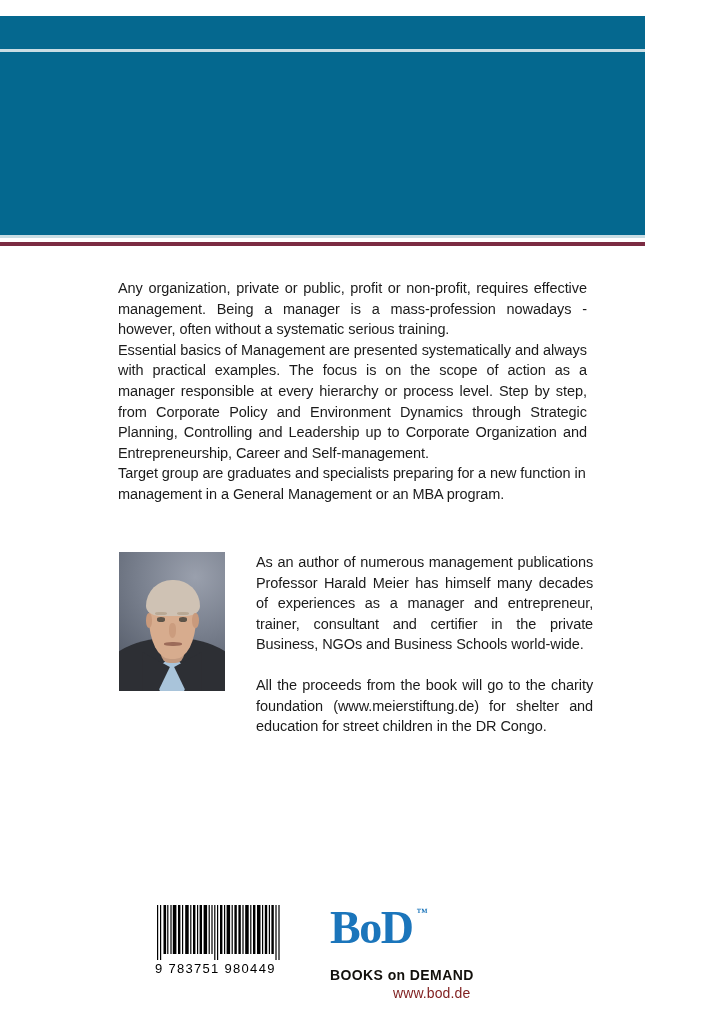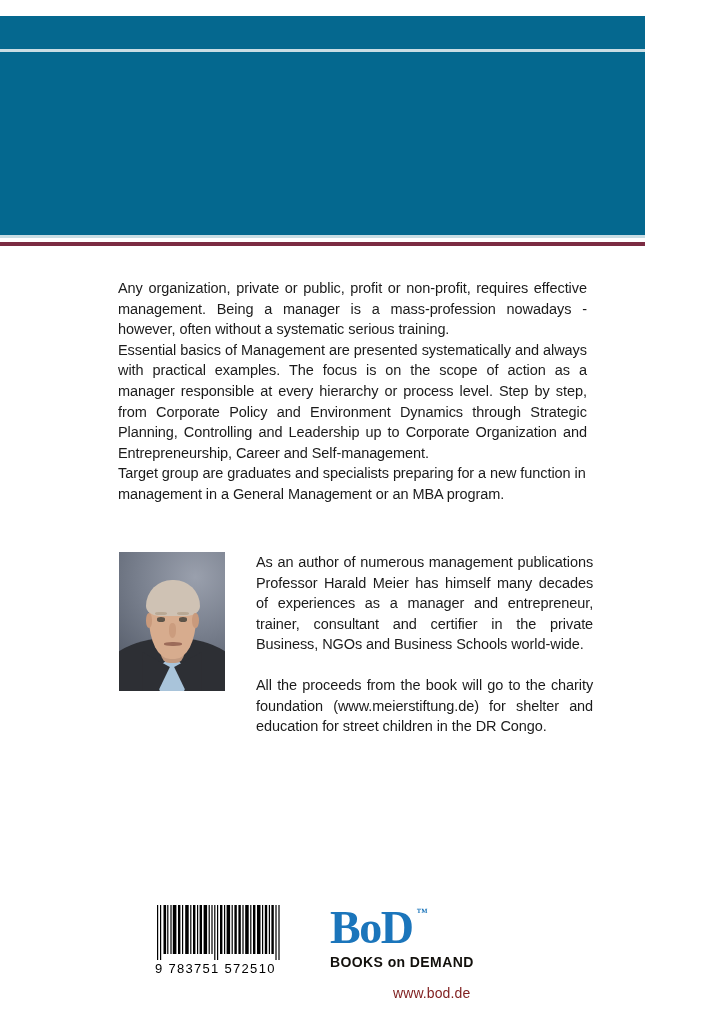--- a/index.html
+++ b/index.html
@@ -287,21 +287,21 @@
     position: absolute;
     top: 2px;
     right: -15px;
     font-size: 11px;
     font-weight: bold;
     line-height: 11px;
     letter-spacing: 0;
     color: #1b75bb;
   }
   .bod-tagline {
-    margin-top: 3px;
+    margin-top: 16px;
     font-family: "Liberation Sans", sans-serif;
     font-weight: bold;
     font-size: 14px;
     letter-spacing: 0.4px;
     color: #12100c;
     white-space: nowrap;
   }
   .bod-url {
     position: absolute;
     left: 393px;
@@ -393,21 +393,21 @@
         <rect x="98" y="0" width="2.4" height="49"></rect>
         <rect x="102" y="0" width="3.5" height="49"></rect>
         <rect x="107" y="0" width="1.2" height="49"></rect>
         <rect x="109.8" y="0" width="2.4" height="49"></rect>
         <rect x="113.8" y="0" width="1.2" height="49"></rect>
         <rect x="116.4" y="0" width="2.4" height="49"></rect>
         <rect x="120.4" y="0" width="1.2" height="55"></rect>
         <rect x="123.4" y="0" width="1.2" height="55"></rect>
       </g>
     </svg>
-    <div class="barcode-digits">9 783751 572510</div>
+    <div class="barcode-digits">9 783751 980449</div>
   </div>
 
   <div class="bod-logo">
     <div class="bod-word">
       <span>BoD</span>
       <span class="bod-tm">™</span>
     </div>
     <div class="bod-tagline">BOOKS on DEMAND</div>
   </div>
   <div class="bod-url">www.bod.de</div>

